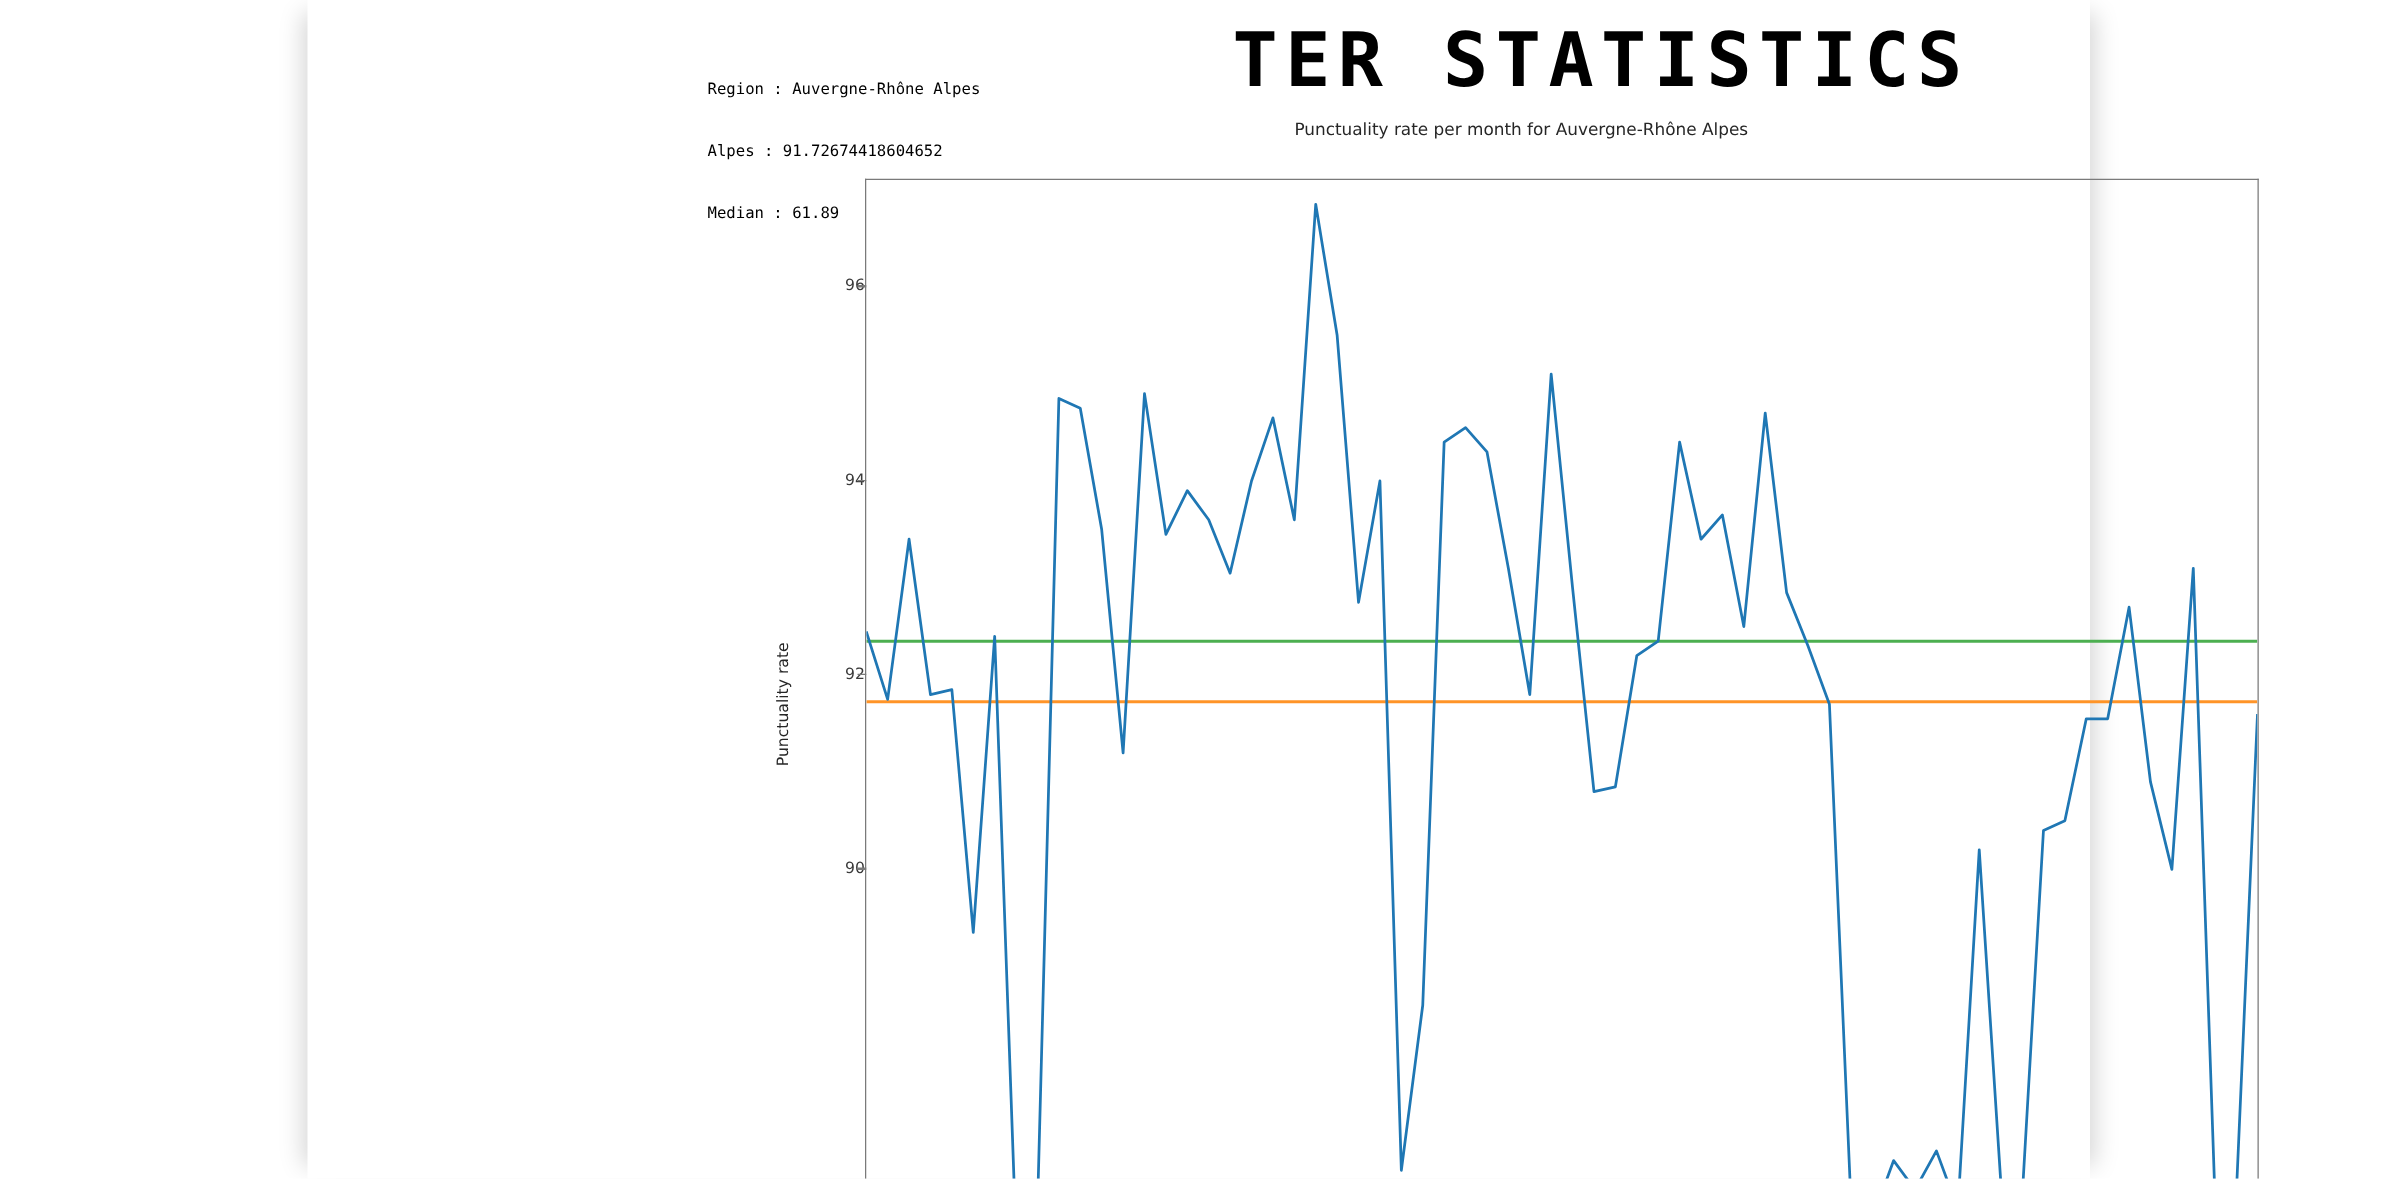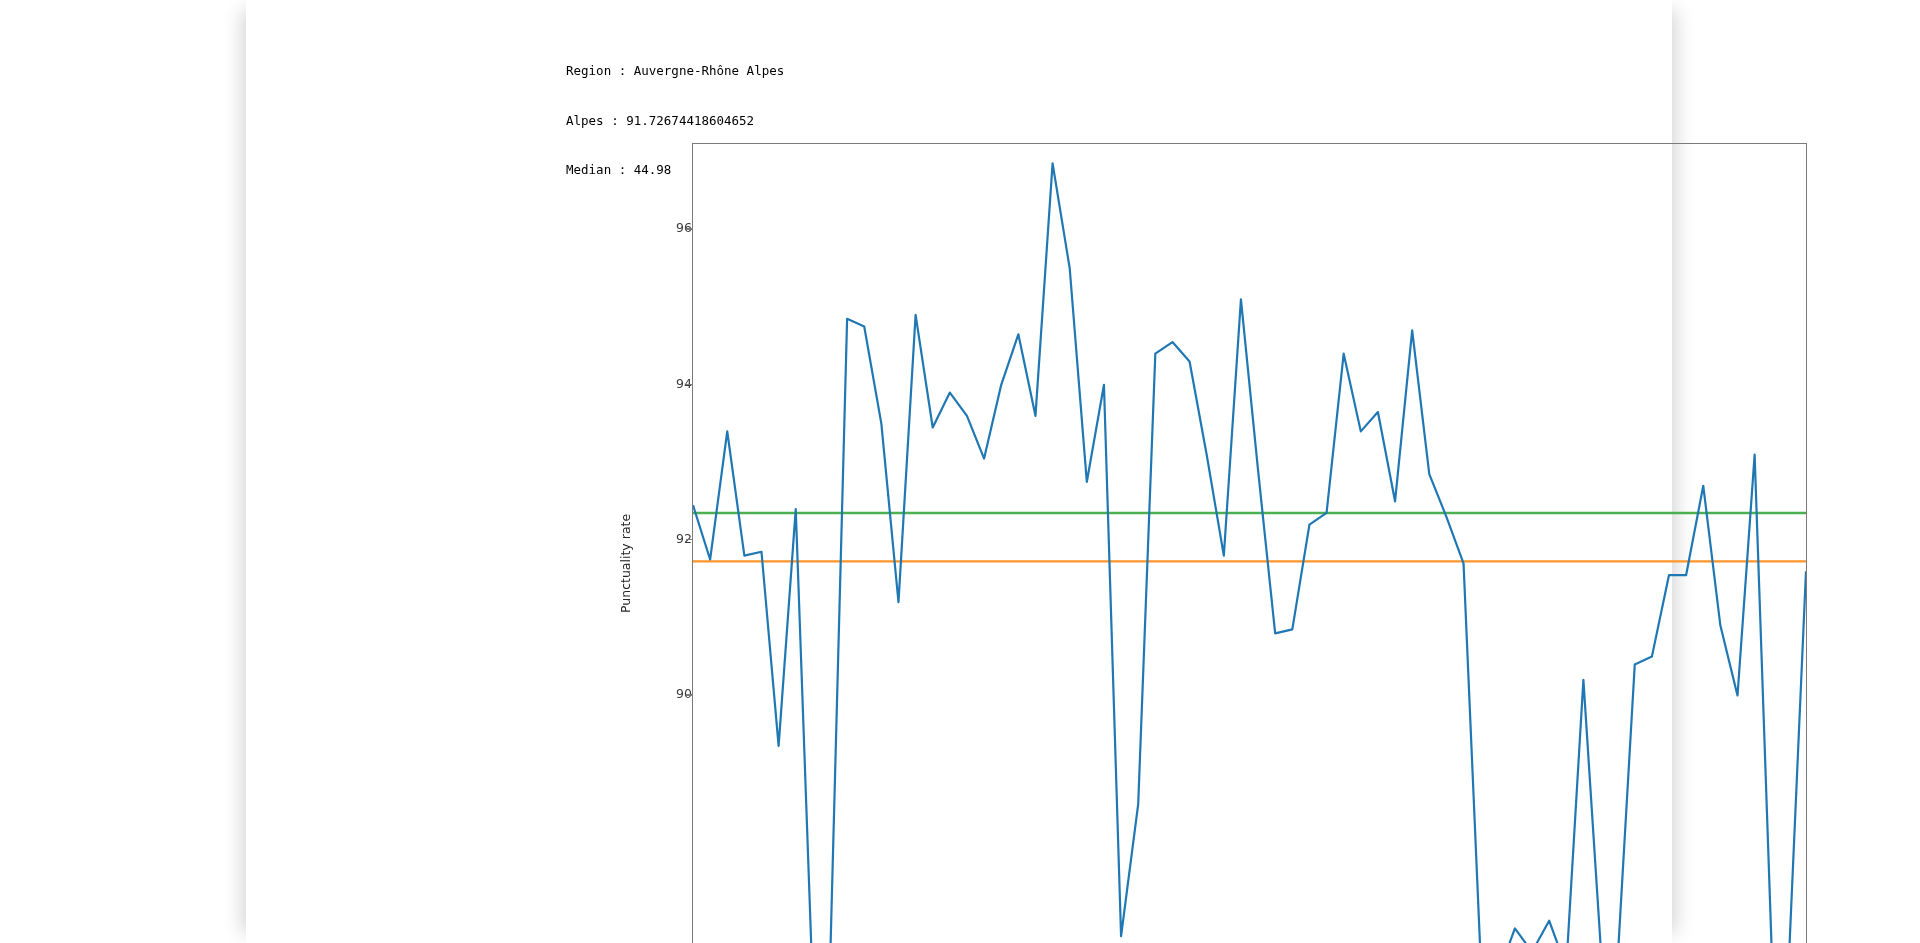--- a/index.html
+++ b/index.html
@@ -110,26 +110,28 @@
 <div id="viewport">
 
   <div id="gutter-left"></div>
   <div id="gutter-right"></div>
 
   <div id="page">
 
     <div class="stats-block">
       <span class="stats-line">Region : Auvergne-Rhône Alpes</span>
       <span class="stats-line">Alpes : 91.72674418604652</span>
-      <span class="stats-line">Median : 44.98</span>
+      <span class="stats-line">Median : 61.89</span>
     </div>
 
+    <div class="big-title">TER STATISTICS</div>
 
     <div id="chart-area">
 
+      <div class="chart-title">Punctuality rate per month for Auvergne-Rhône Alpes</div>
 
       <div class="tick-holder">
         <div class="ylabel">Punctuality rate</div>
         <div id="ytick-container">
             <div class="ytick-label" style="top: 551.456px;">90</div>
             <div class="ytick-mark" style="top: 551.456px;"></div>
             <div class="ytick-label" style="top: 396.117px;">92</div>
             <div class="ytick-mark" style="top: 396.117px;"></div>
             <div class="ytick-label" style="top: 240.777px;">94</div>
             <div class="ytick-mark" style="top: 240.777px;"></div>

